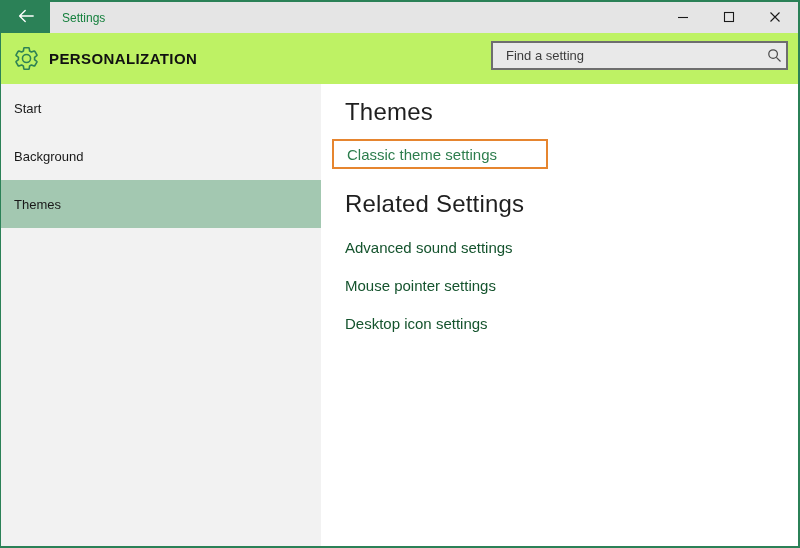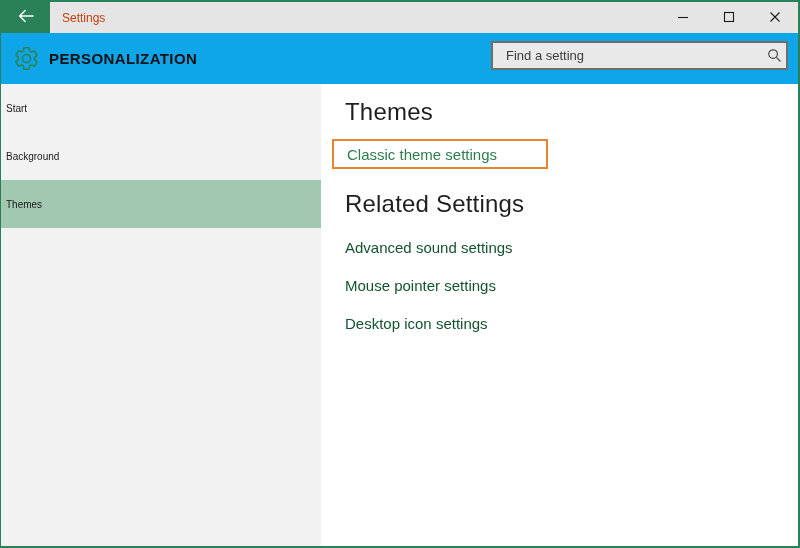--- a/index.html
+++ b/index.html
@@ -16,31 +16,31 @@
   
   .titlebar {
     height:31px; background:#e5e5e5;
     display:flex; align-items:center; flex-shrink:0;
   }
   .back-btn {
     width:49px; height:31px; background:#2b8157;
     display:flex; align-items:center; justify-content:center;
     cursor:default;
   }
-  .win-title { margin-left:12px; font-size:12px; color:#c2410c; }
+  .win-title { margin-left:12px; font-size:12px; color:#15803d; }
   .caption-group { margin-left:auto; display:flex; height:31px; }
   .caption-btn {
     width:46px; height:31px;
     display:flex; align-items:center; justify-content:center;
     color:#1a1a1a;
   }
 
   
   .header {
-    height:51px; background:#0ea5e9;
+    height:51px; background:#bef264;
     display:flex; align-items:center; flex-shrink:0;justify-content:flex-end;
   }
   .gear-wrap { margin-left:12px; width:27px; height:27px; display:flex; align-items:center; justify-content:center; }
   .page-title { margin-left:9px; font-size:15px; font-weight:700; letter-spacing:0.4px; color:#111111; }
   .search-box {
     margin-left:auto; margin-right:10px; position:relative; top:-3px;
     width:297px; height:29px;
     border:2px solid #6e6e6e; background:#e9e9e9;
     display:flex; align-items:center;
   }
@@ -50,21 +50,21 @@
     font-size:13px; color:#222; padding-left:13px;
   }
   .search-box input::placeholder { color:#3c3c3c; opacity:1; }
   .search-glyph { width:24px; display:flex; align-items:center; justify-content:center; }
 
   
   .body { flex:1; display:flex; min-height:0; }
   .sidebar { width:320px; background:#f2f2f2; flex-shrink:0; }
   .sidebar-item {
     height:48px; display:flex; align-items:center;
-    padding-left:5px; font-size:10px; color:#191919; cursor:default;
+    padding-left:13px; font-size:13px; color:#191919; cursor:default;
   }
   .sidebar-item.selected { background:#a3c8b1; }
 
   .content { flex:1; background:#ffffff; padding-left:24px; padding-top:14px; }
   .section-heading {
     font-size:24px; font-weight:300; color:#1f1f1f; letter-spacing:0.2px;
   }
   .classic-btn {
     margin-top:13px; margin-left:-13px;
     width:216px; height:30px;

